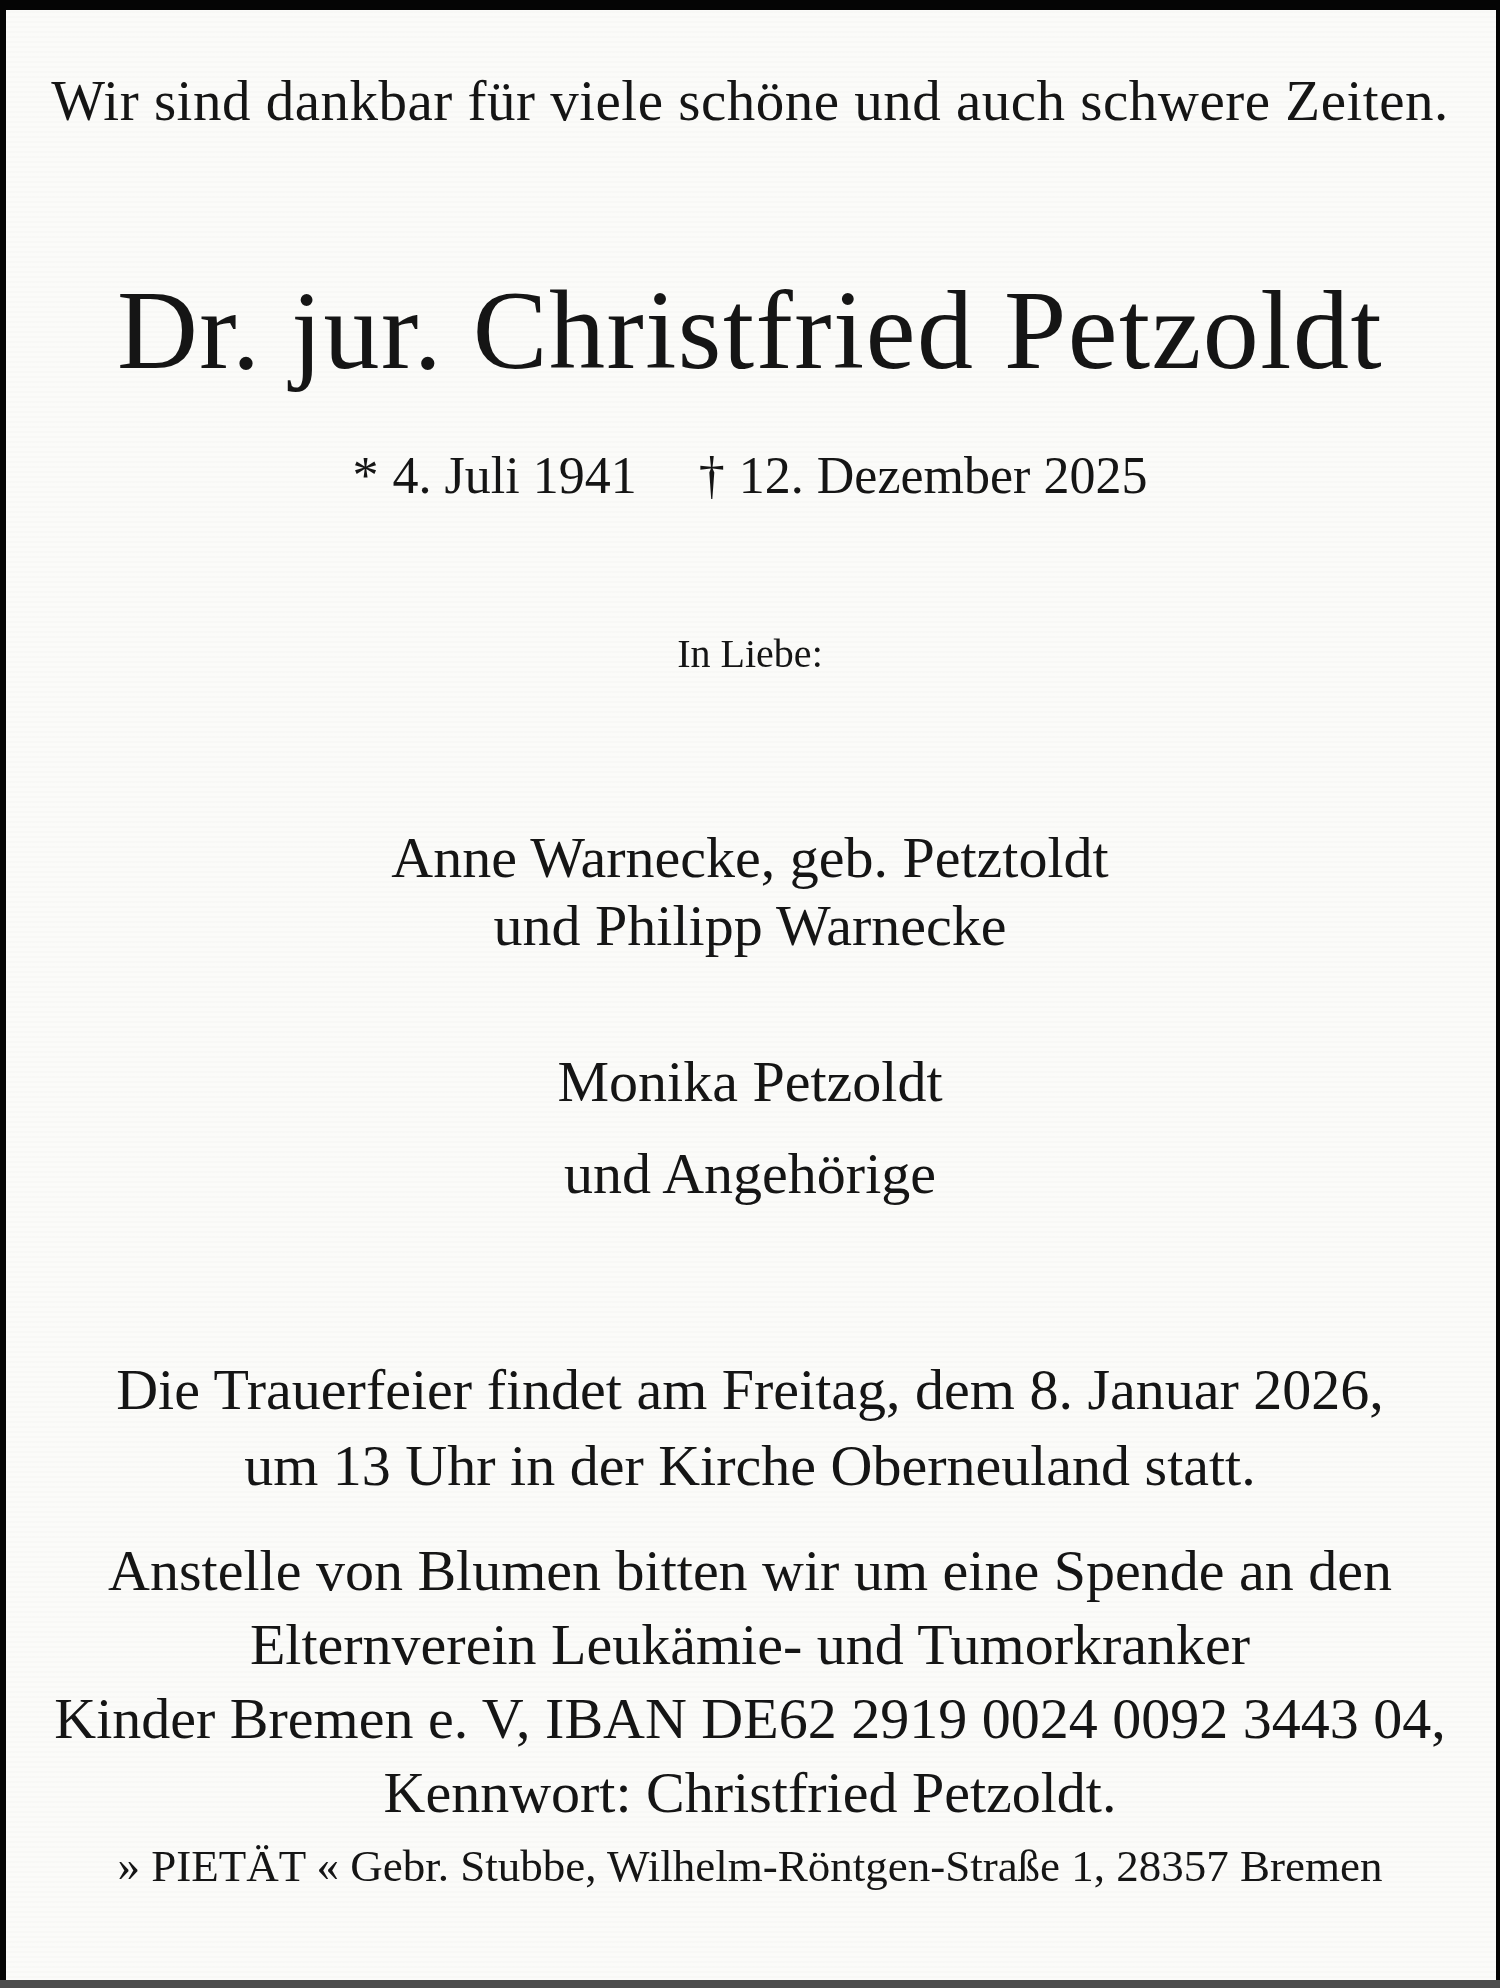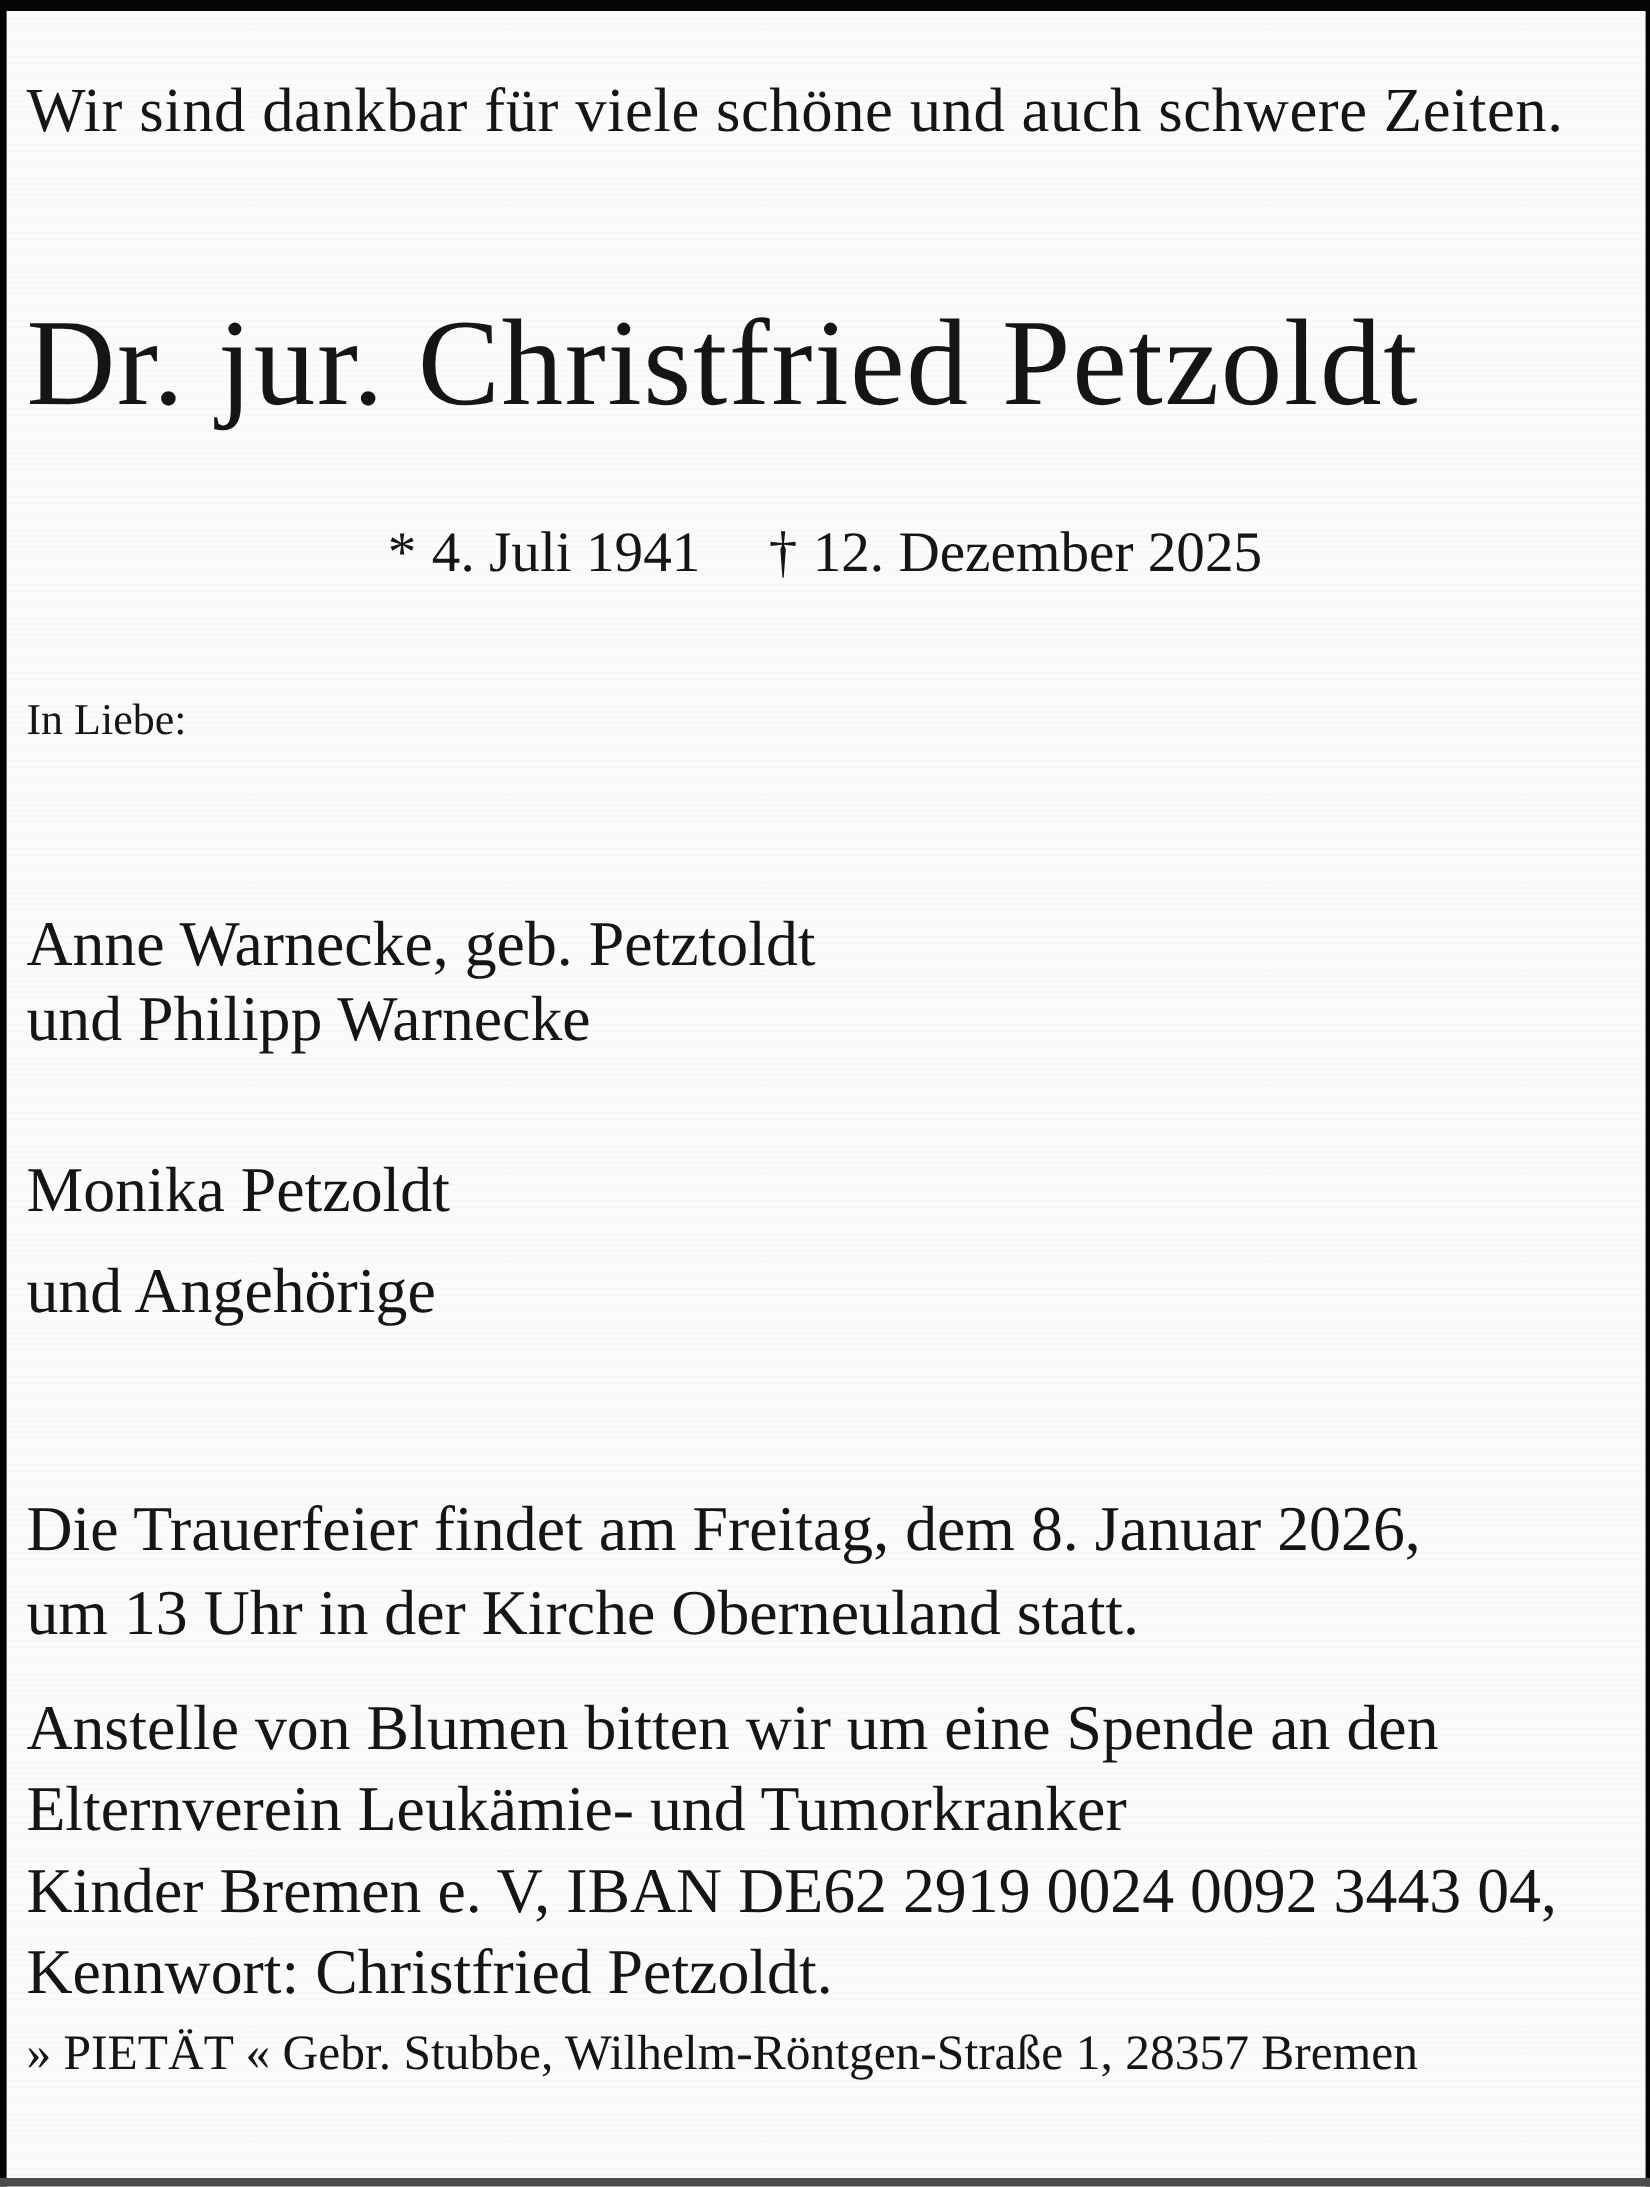--- a/index.html
+++ b/index.html
@@ -21,26 +21,26 @@
   
   .frame-top    { position: absolute; left: 0; top: 0; width: 100%; height: 10px; background: var(--frame, #050505); }
   .frame-left   { position: absolute; left: 0; top: 0; width: 6px; height: 100%; background: var(--frame, #050505); }
   .frame-right  { position: absolute; right: 0; top: 0; width: 4px; height: 100%; background: var(--frame, #050505); }
   .frame-bottom { position: absolute; left: 0; bottom: 0; width: 100%; height: 8px; background: var(--frame-bottom, #4c4c4c); }
 
   .t {
     position: absolute;
     left: 24px;
     right: 24px;
-    text-align: left;
+    text-align: center;
     white-space: nowrap;
   }
   .intro        { top: 68px;   font-size: 57px; letter-spacing: 0.5px; }
   .title        { top: 266px;  font-size: 112px; letter-spacing: 1.5px; }
-  .dates        { top: 446px;  font-size: 52px; display: flex; justify-content: center; gap: 62px; margin-top: 27px; }
+  .dates        { top: 446px;  font-size: 52px; display: flex; justify-content: center; gap: 62px; }
   .dates .sym   { margin-right: 14px; }
   .in-liebe     { top: 630px;  font-size: 40px; }
   .name-christina { top: 722px; font-size: 58px; }
   .name-group   { top: 824px;  font-size: 58px; line-height: 68px; }
   .name-monika  { top: 1048px; font-size: 58px; }
   .name-angeh   { top: 1140px; font-size: 58px; }
   .funeral      { top: 1352px; font-size: 58px; line-height: 76px; }
   .donation     { top: 1518px; font-size: 58px; line-height: 74px; margin-top: 16px; }
   .funeral-home { top: 1840px; font-size: 45px; }
 </style>

